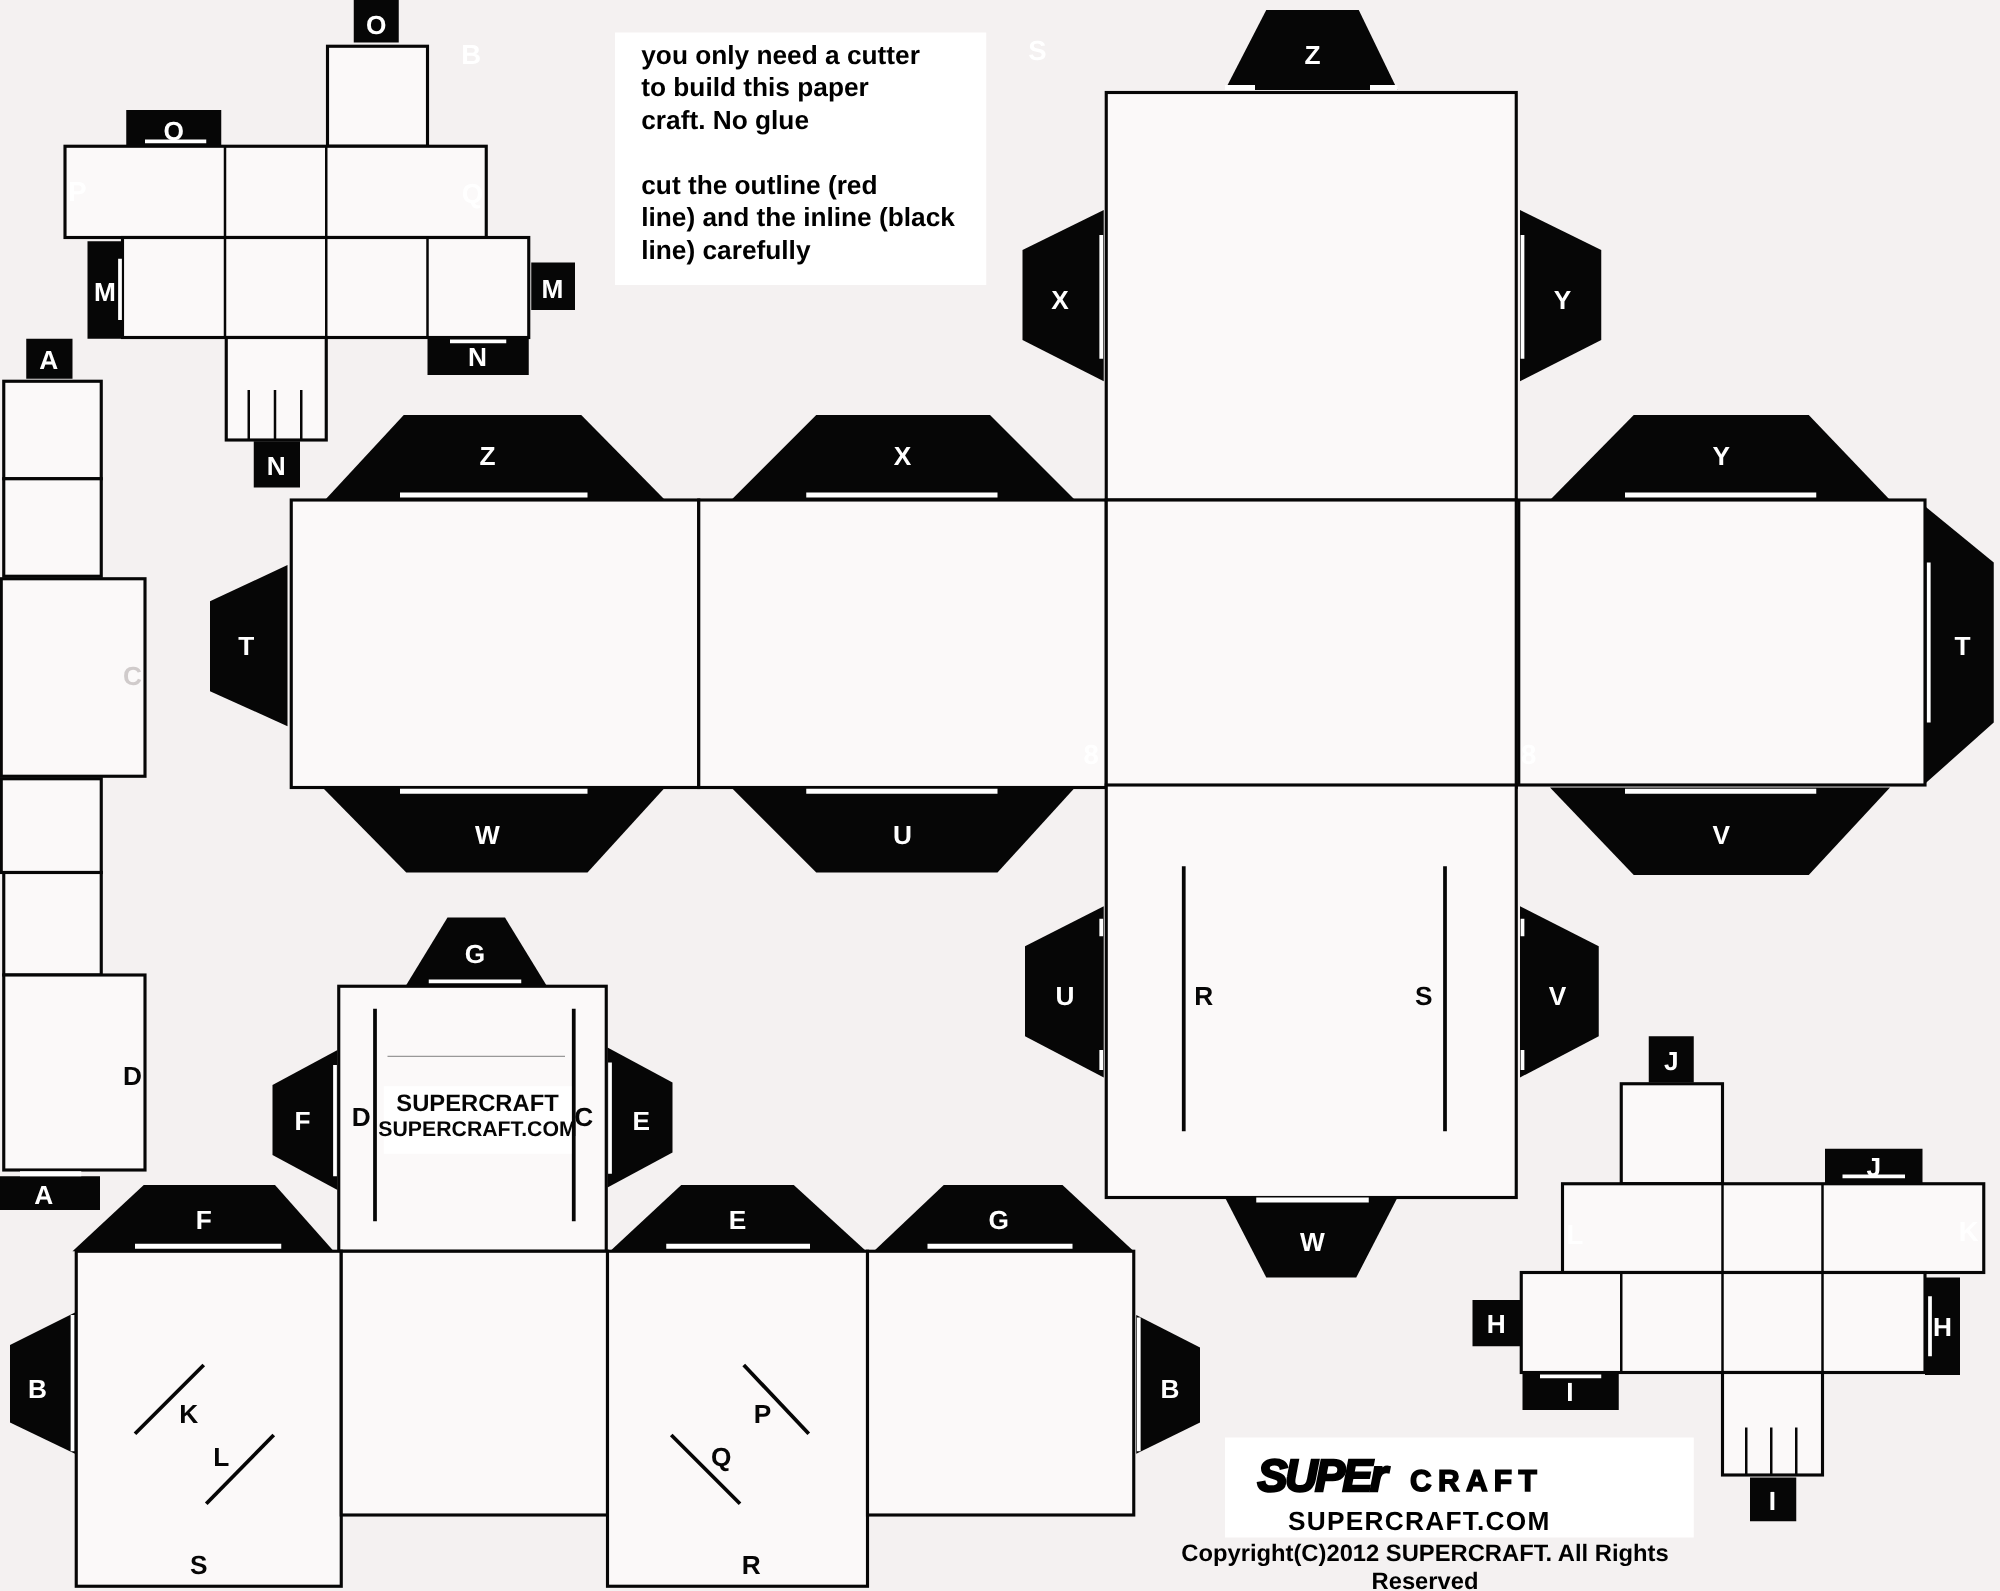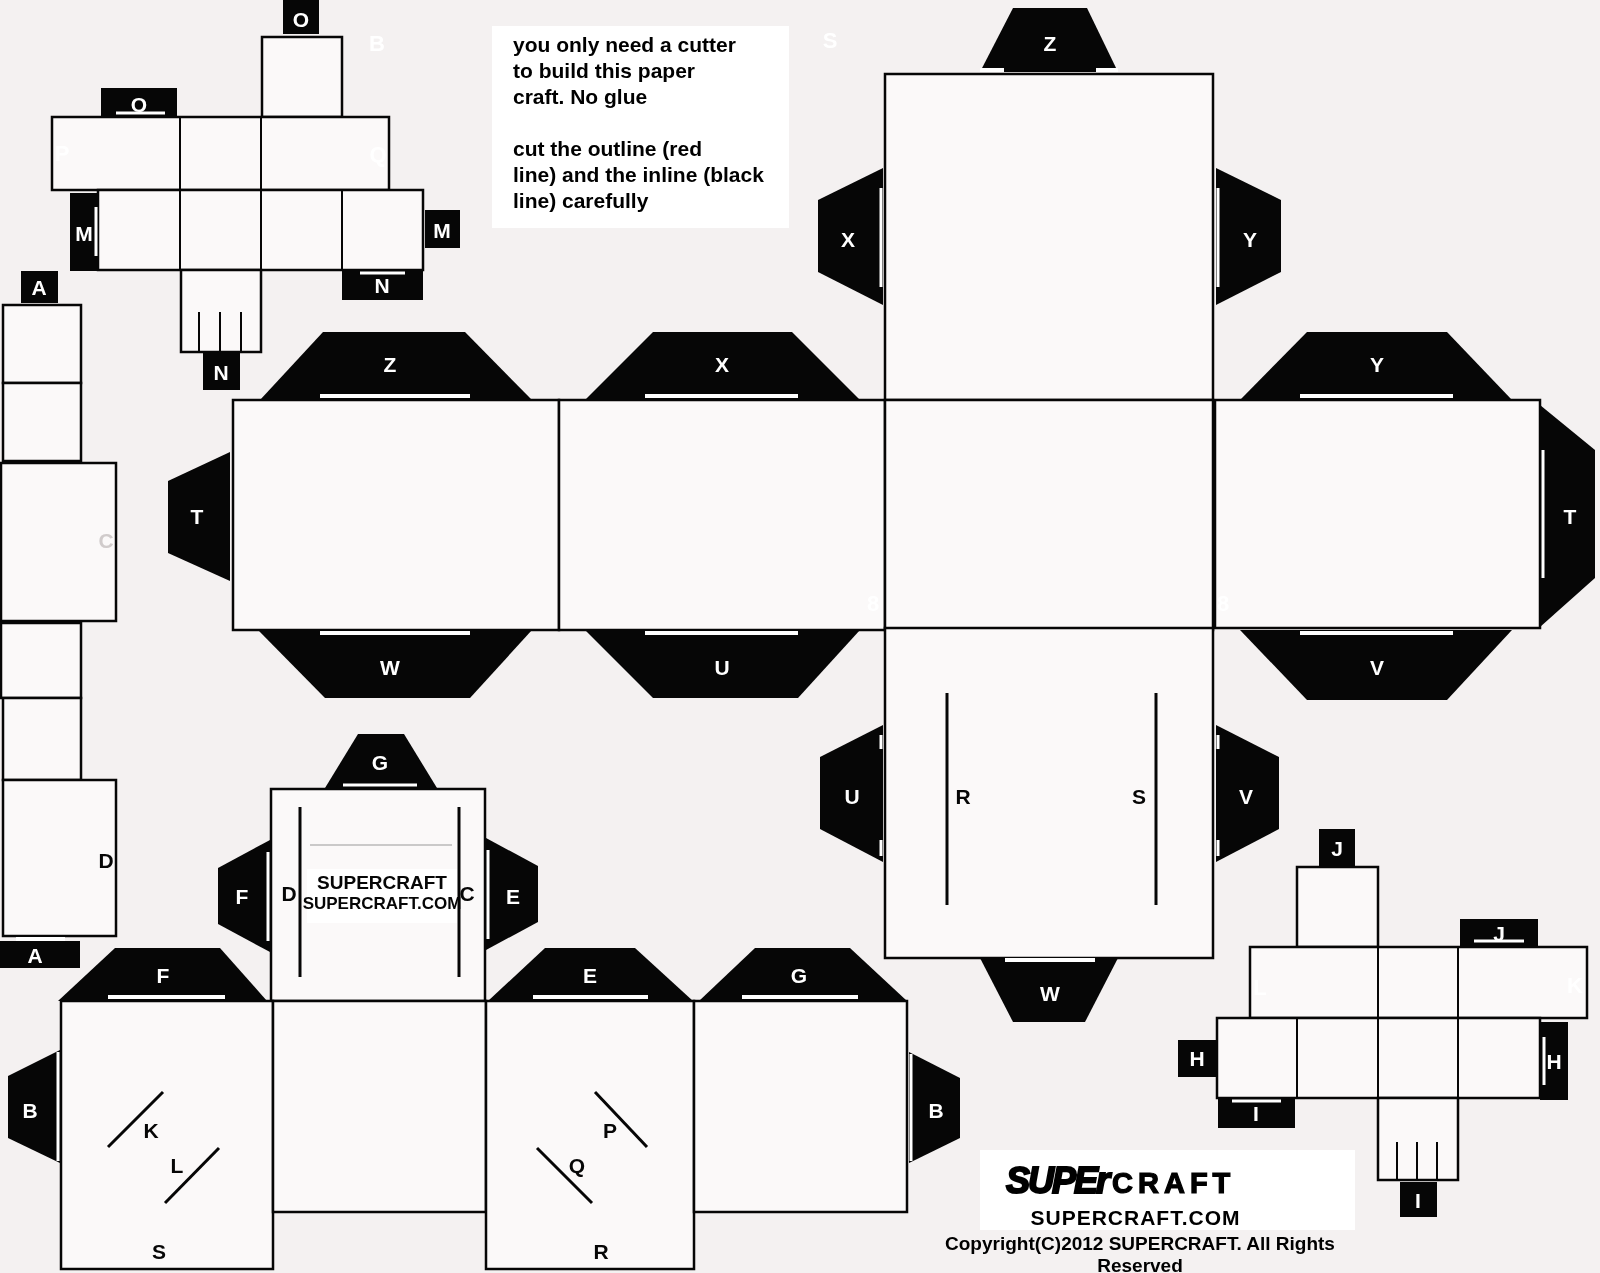--- a/index.html
+++ b/index.html
@@ -6,21 +6,21 @@
   #stage{position:relative;width:1600px;height:1273px;background:#f4f1f1;overflow:hidden;
          font-family:"Liberation Sans",sans-serif;}
   #scene{position:absolute;left:0;top:0;}
   .instructions{position:absolute;left:492px;top:26px;width:297px;height:202px;background:#ffffff;}
   .instructions p{margin:6px 0 0 21px;font-size:21px;line-height:26px;font-weight:bold;
                   color:#000;white-space:pre-line;}
   .footer-box{position:absolute;left:980px;top:1150px;width:375px;height:80px;background:#ffffff;}
   .logo-line{position:absolute;left:1006px;top:1160px;width:360px;color:#000;white-space:nowrap;}
   .logo-super{font-style:italic;font-weight:bold;font-size:36px;letter-spacing:-2px;
               -webkit-text-stroke:2px #000;}
-  .logo-craft{font-weight:bold;font-size:29px;letter-spacing:5px;margin-left:4px;
+  .logo-craft{font-weight:bold;font-size:24px;letter-spacing:5px;margin-left:20px;
               -webkit-text-stroke:1.2px #000;}
   .logo-domain{position:absolute;left:1003px;top:1206px;width:265px;text-align:center;
                font-weight:bold;font-size:21px;letter-spacing:1px;color:#000;}
   .copyright{position:absolute;left:900px;top:1233px;width:480px;text-align:center;
              font-weight:bold;font-size:19px;color:#000;}
 </style>
 </head>
 <body>
 
 <div id="stage">

